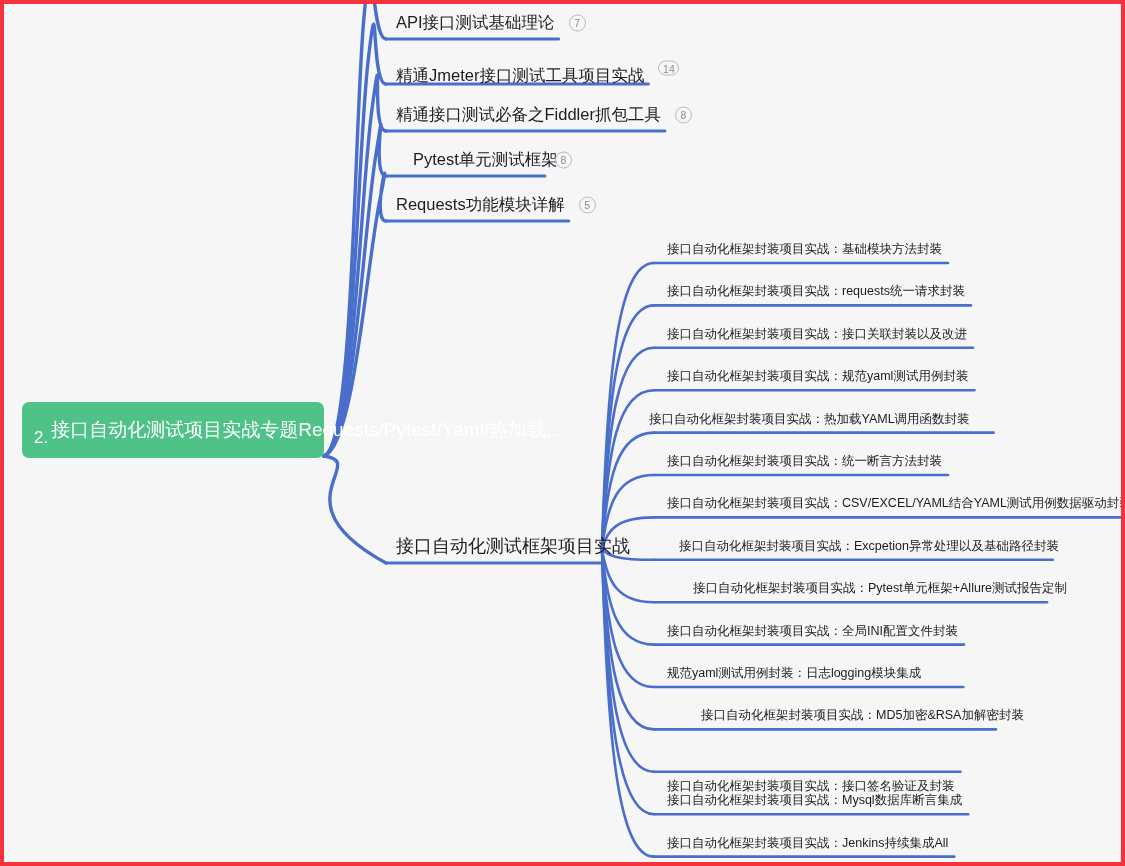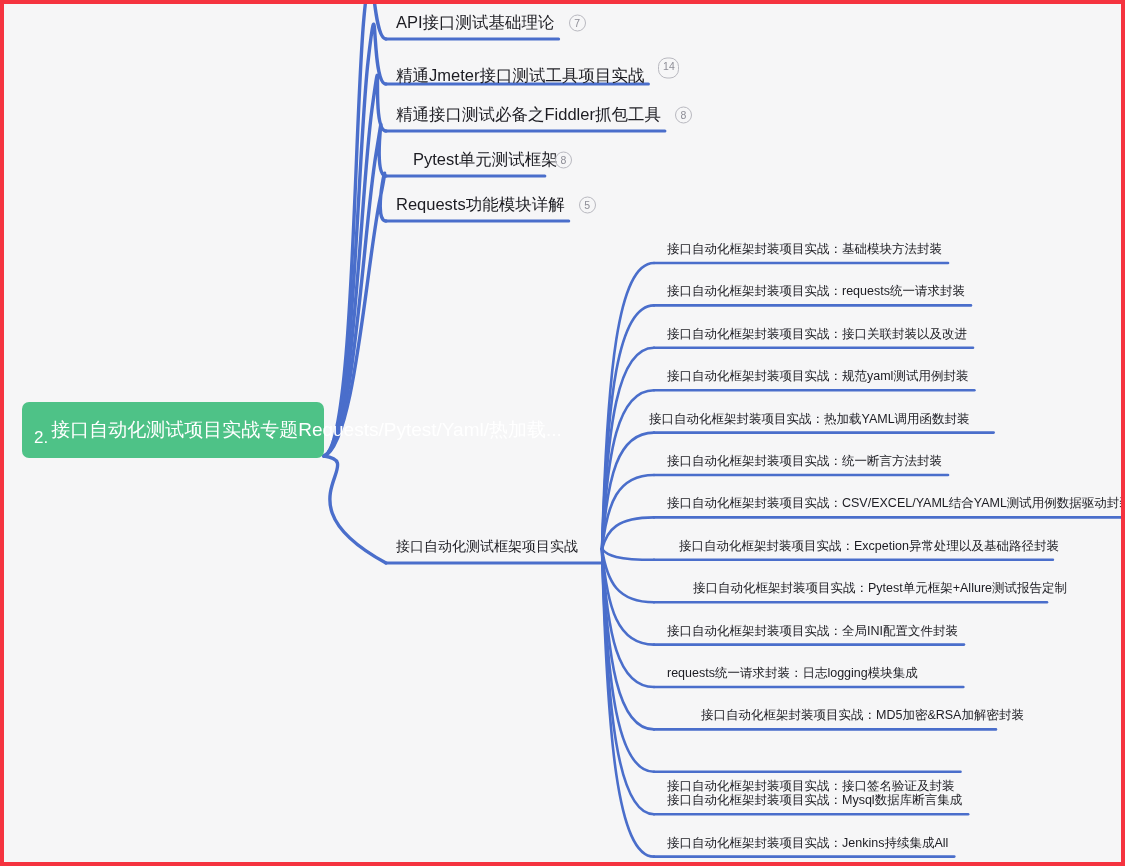--- a/index.html
+++ b/index.html
@@ -75,40 +75,40 @@
   
   .branch-label {
     position: absolute;
     white-space: nowrap;
     color: #1c1c22;
     font-size: 16.5px;
     line-height: 1;
     transform: translateY(-50%);
   }
   .branch-label.main-branch {
-    font-size: 14px;
+    font-size: 18px;
   }
   
   .count-badge {
     position: absolute;
     width: 17px;
     height: 17px;
     border-radius: 50%;
     border: 1px solid #b9b9c0;
     color: #8d8d96;
     font-size: 10.5px;
     line-height: 15px;
     text-align: center;
     transform: translateY(-50%);
     background: transparent;
     box-sizing: border-box;
   }
   .count-badge.wide {
     width: 21px;
-    height: 21px;
+    height: 15px;
     border-radius: 9px;
   }
   
   .leaf-label {
     position: absolute;
     white-space: nowrap;
     color: #1c1c22;
     font-size: 12.5px;
     line-height: 1;
     transform: translateY(-50%);
@@ -212,21 +212,21 @@
       <div class="leaf-label" style="left: 663px; top: 245px;">接口自动化框架封装项目实战：基础模块方法封装</div>
       <div class="leaf-label" style="left: 663px; top: 287.4px;">接口自动化框架封装项目实战：requests统一请求封装</div>
       <div class="leaf-label" style="left: 663px; top: 329.8px;">接口自动化框架封装项目实战：接口关联封装以及改进</div>
       <div class="leaf-label" style="left: 663px; top: 372.2px;">接口自动化框架封装项目实战：规范yaml测试用例封装</div>
       <div class="leaf-label" style="left: 645px; top: 414.6px;">接口自动化框架封装项目实战：热加载YAML调用函数封装</div>
       <div class="leaf-label" style="left: 663px; top: 457px;">接口自动化框架封装项目实战：统一断言方法封装</div>
       <div class="leaf-label" style="left: 663px; top: 499.4px;">接口自动化框架封装项目实战：CSV/EXCEL/YAML结合YAML测试用例数据驱动封装</div>
       <div class="leaf-label" style="left: 663px; top: 541.8px; margin-left: 12px;">接口自动化框架封装项目实战：Excpetion异常处理以及基础路径封装</div>
       <div class="leaf-label" style="left: 689px; top: 584.2px;">接口自动化框架封装项目实战：Pytest单元框架+Allure测试报告定制</div>
       <div class="leaf-label" style="left: 663px; top: 626.6px;">接口自动化框架封装项目实战：全局INI配置文件封装</div>
-      <div class="leaf-label" style="left: 663px; top: 669px;">requests统一请求封装：日志logging模块集成</div>
+      <div class="leaf-label" style="left: 663px; top: 669px;">规范yaml测试用例封装：日志logging模块集成</div>
       <div class="leaf-label" style="left: 663px; top: 711.4px; margin-left: 34px;">接口自动化框架封装项目实战：MD5加密&amp;RSA加解密封装</div>
       <div class="leaf-label" style="left: 663px; top: 782px;">接口自动化框架封装项目实战：接口签名验证及封装</div>
       <div class="leaf-label" style="left: 663px; top: 796.2px;">接口自动化框架封装项目实战：Mysql数据库断言集成</div>
       <div class="leaf-label" style="left: 663px; top: 838.6px;">接口自动化框架封装项目实战：Jenkins持续集成All</div>
     </div>
 
   <div id="watermark"></div>
 
 </div>
 

